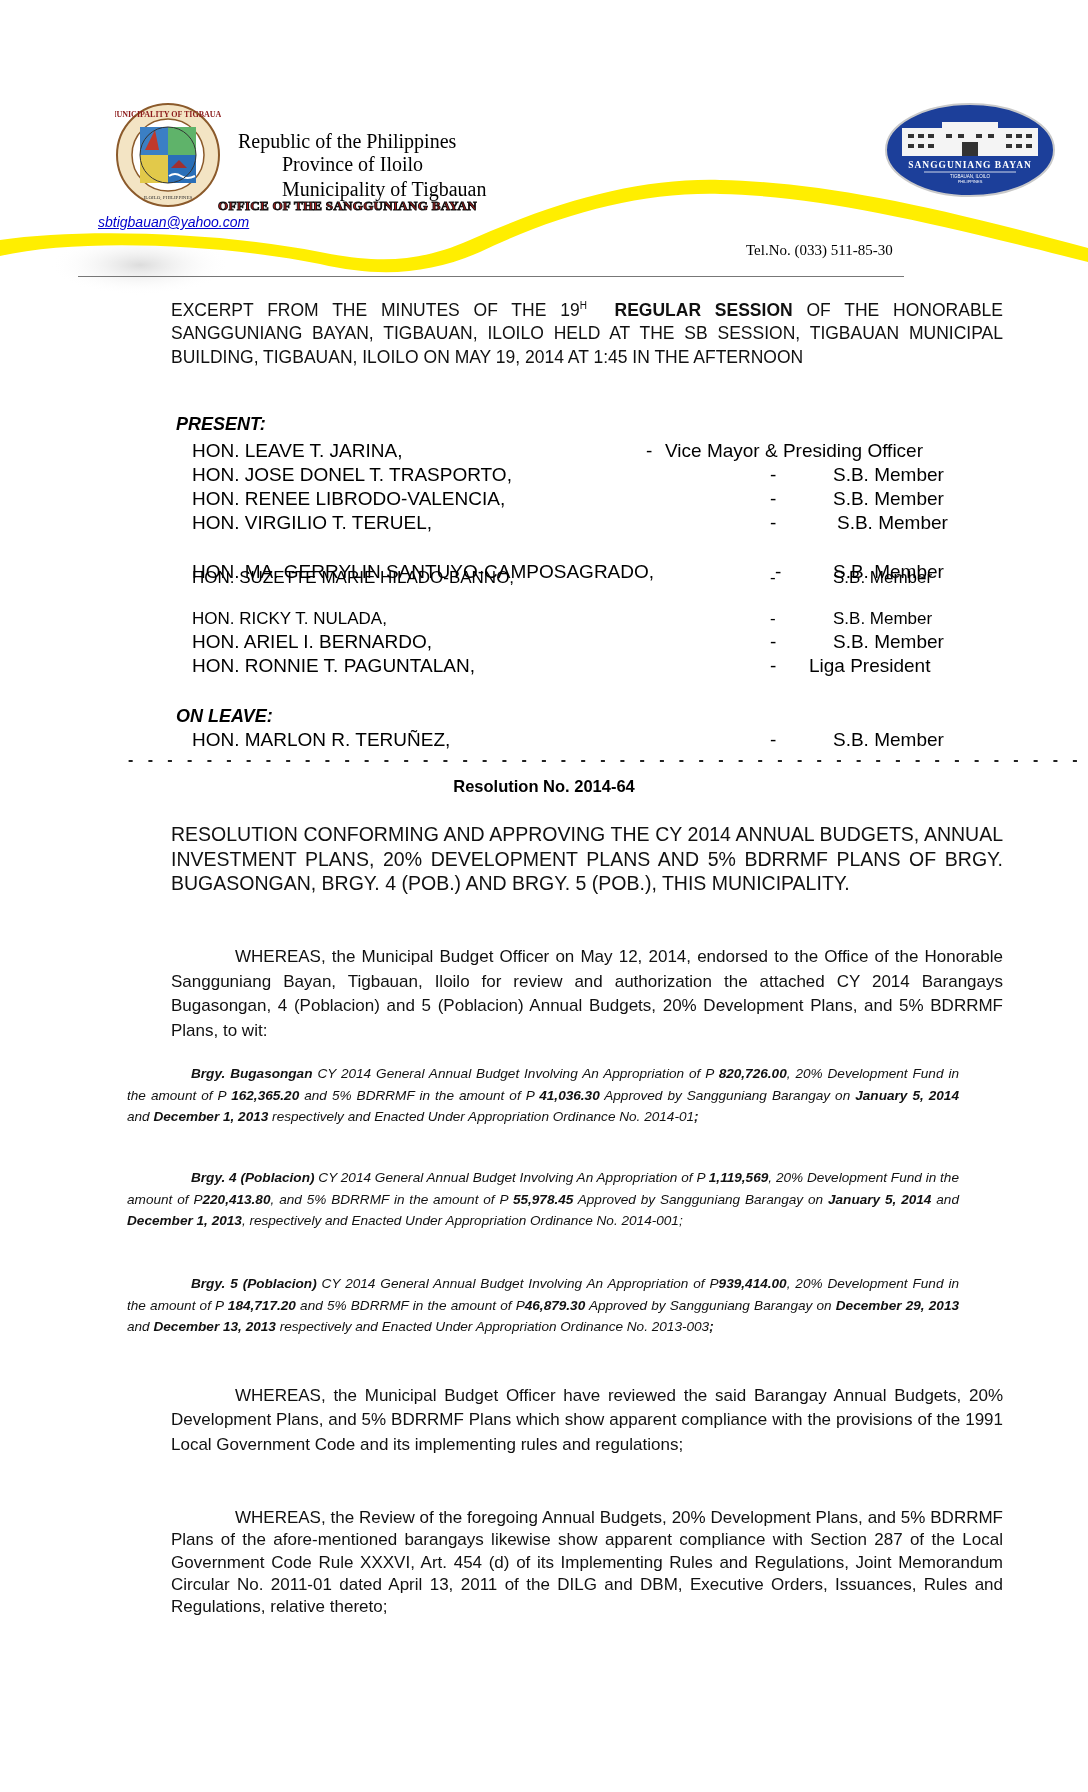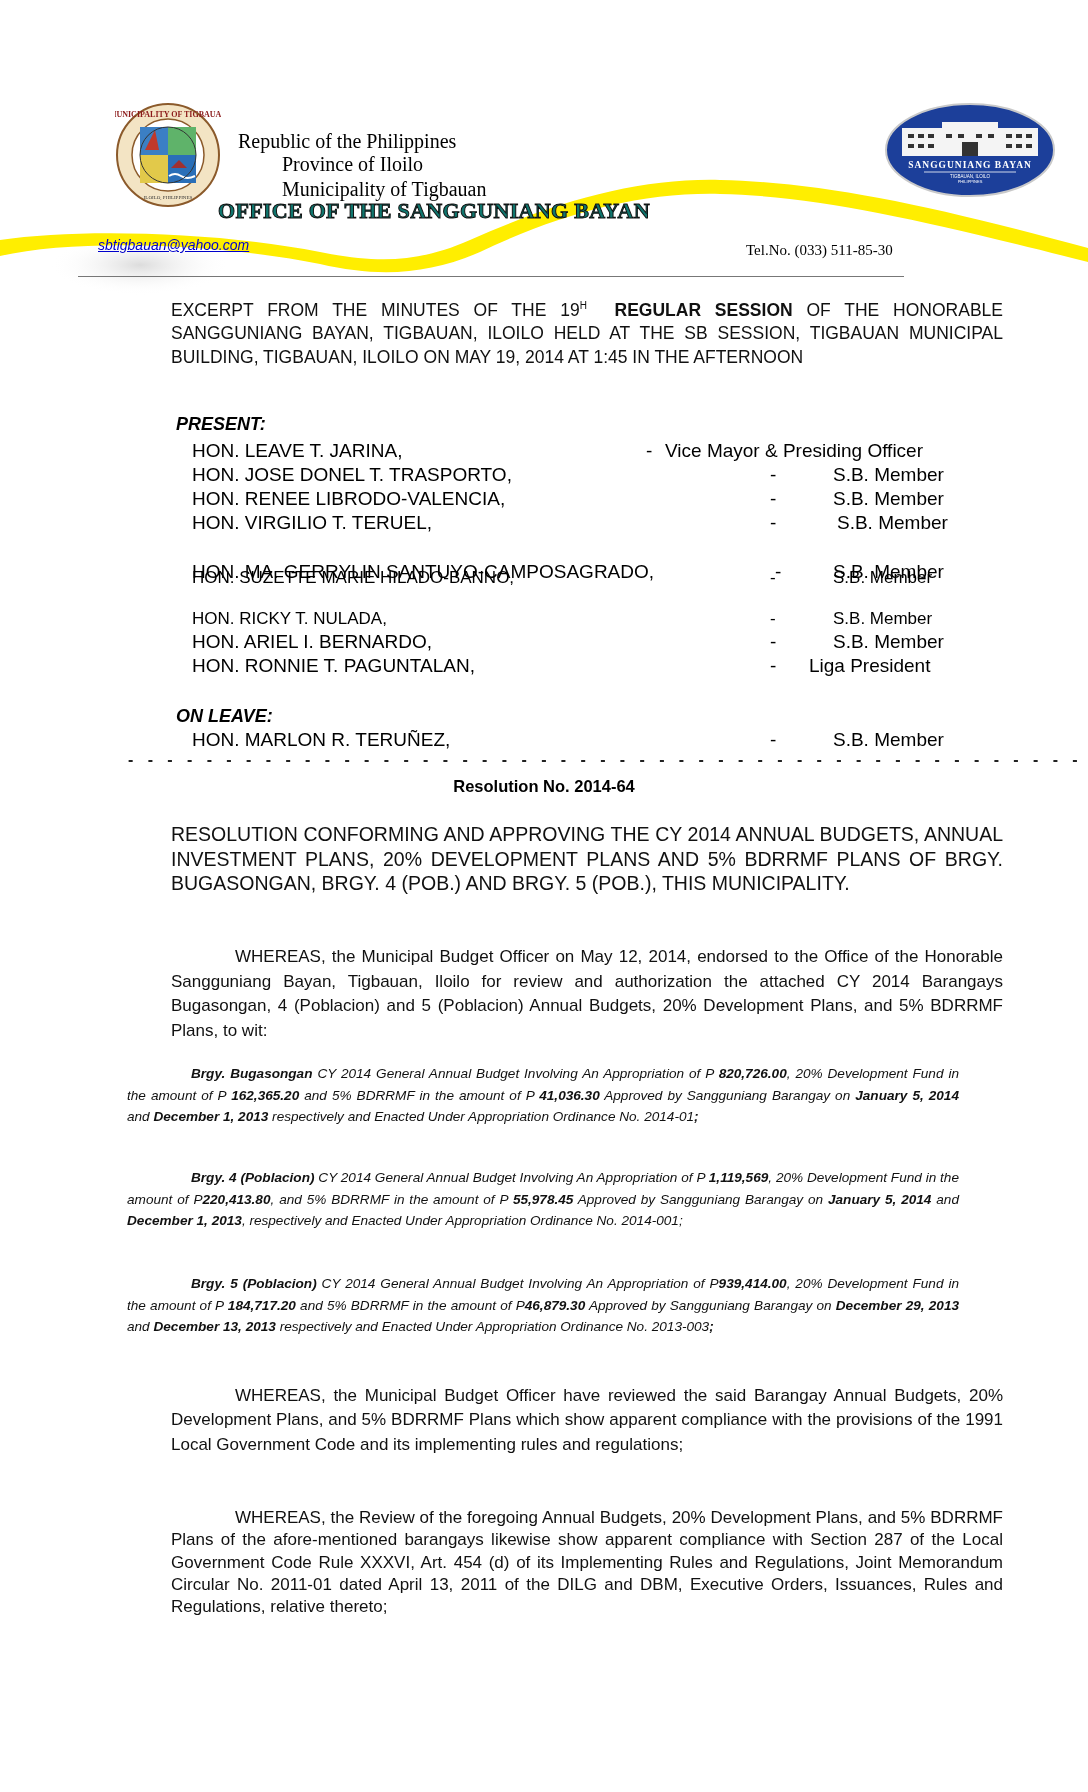--- a/index.html
+++ b/index.html
@@ -1,22 +1,22 @@
 <!DOCTYPE html>
 <html><head>
 <meta charset="utf-8">
 <style>
   html, body { margin: 0; padding: 0; background: #ffffff; }
   body { width: 1088px; height: 1792px; position: relative; overflow: hidden; color: #000; }
 
   
   #swoosh { position: absolute; left: 0; top: 0; width: 1088px; height: 320px; }
   .hdr-line { position: absolute; font-family: "Liberation Serif", serif; font-size: 20px; line-height: 22px; white-space: nowrap; }
-  #office-title { position: absolute; left: 218px; top: 198px; font-family: "Liberation Serif", serif; font-size: 22px; font-weight: bold; letter-spacing: 0.3px; color: #0f766e; -webkit-text-stroke: 1px #111; white-space: nowrap; }
-  #email { position: absolute; left: 98px; top: 237px; font-family: "Liberation Sans", sans-serif; font-style: italic; font-size: 14px; color: #0000cc; text-decoration: underline; }
+  #office-title { position: absolute; left: 218px; top: 198px; font-family: "Liberation Serif", serif; font-size: 13px; font-weight: bold; letter-spacing: 0.3px; color: #b91c1c; -webkit-text-stroke: 1px #111; white-space: nowrap; }
+  #email { position: absolute; left: 98px; top: 214px; font-family: "Liberation Sans", sans-serif; font-style: italic; font-size: 14px; color: #0000cc; text-decoration: underline; }
   #tel { position: absolute; left: 746px; top: 242px; font-family: "Liberation Serif", serif; font-size: 15px; }
   #rule { position: absolute; left: 78px; top: 276px; width: 826px; height: 0; border-top: 1.5px solid #777; }
 
   
   .body-text { font-family: "Liberation Sans", sans-serif; font-size: 17.5px; color: #111; }
   .para { position: absolute; left: 127px; width: 832px; text-align: justify; text-align-last: left; line-height: 23.6px; margin-left: 44px; }
   .indent { text-indent: 64px; }
 
   #excerpt { top: 299px; line-height: 23.3px; }
   #excerpt sup { font-size: 10px; vertical-align: 7px; line-height: 0; }

